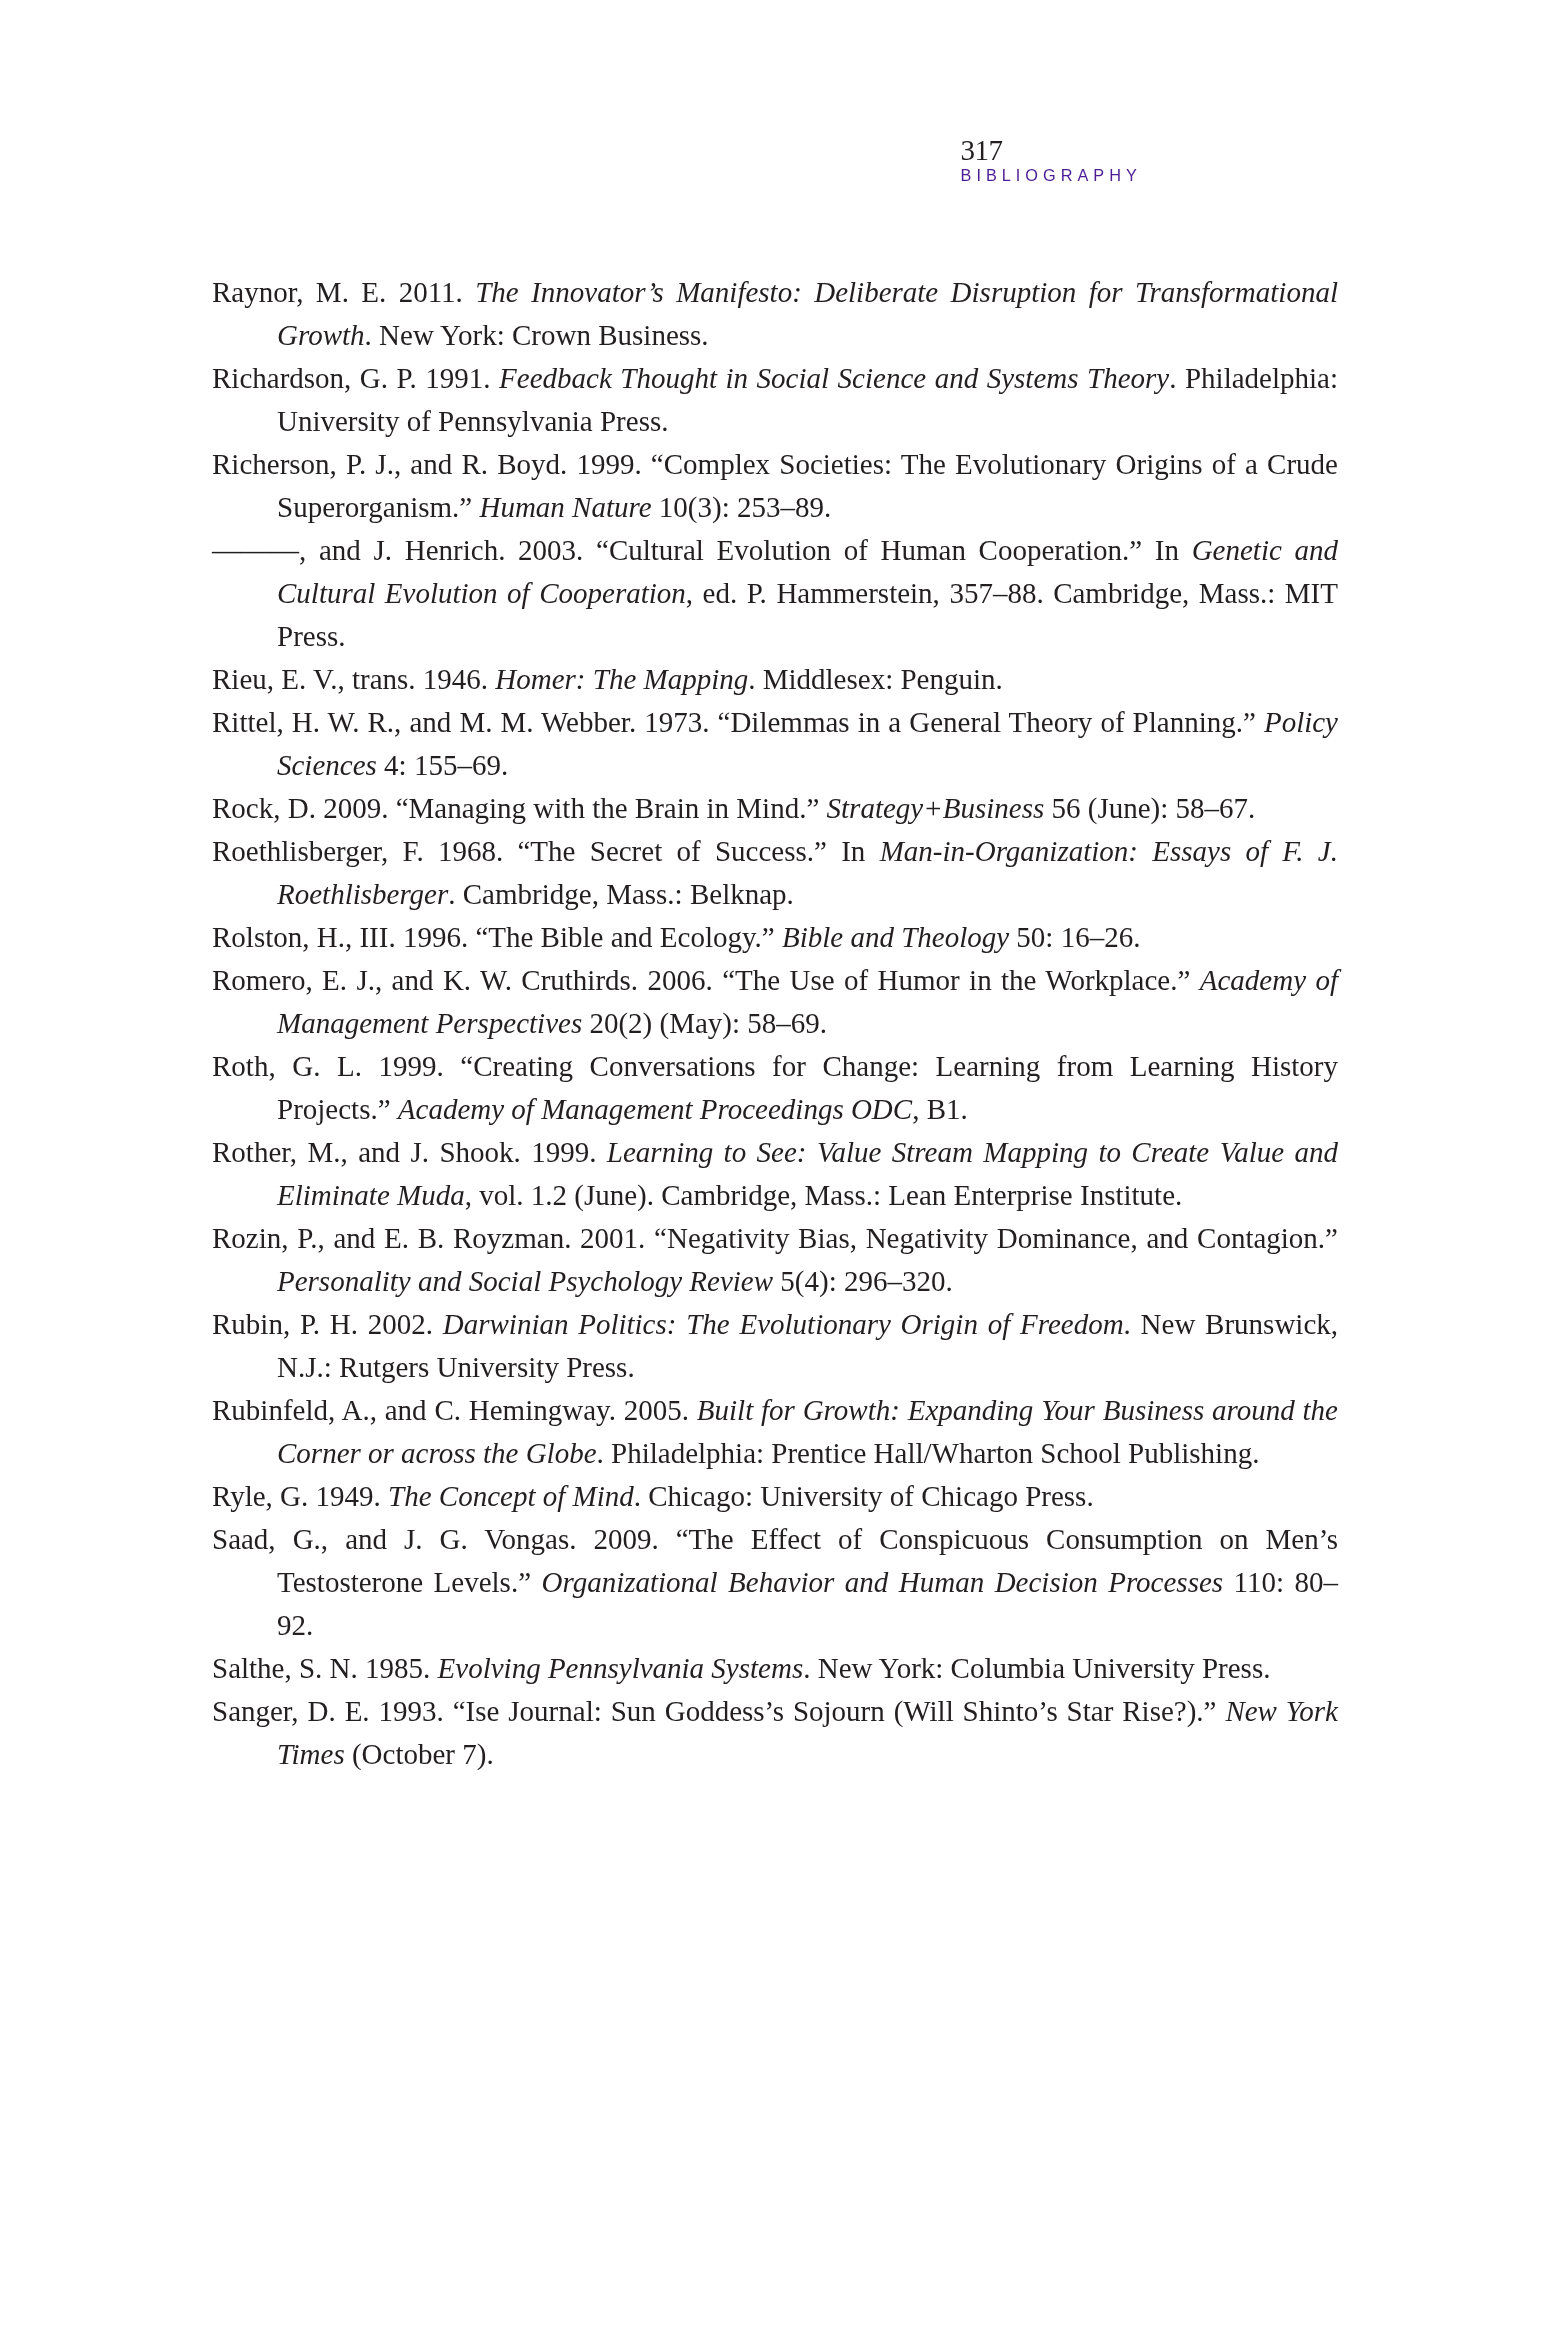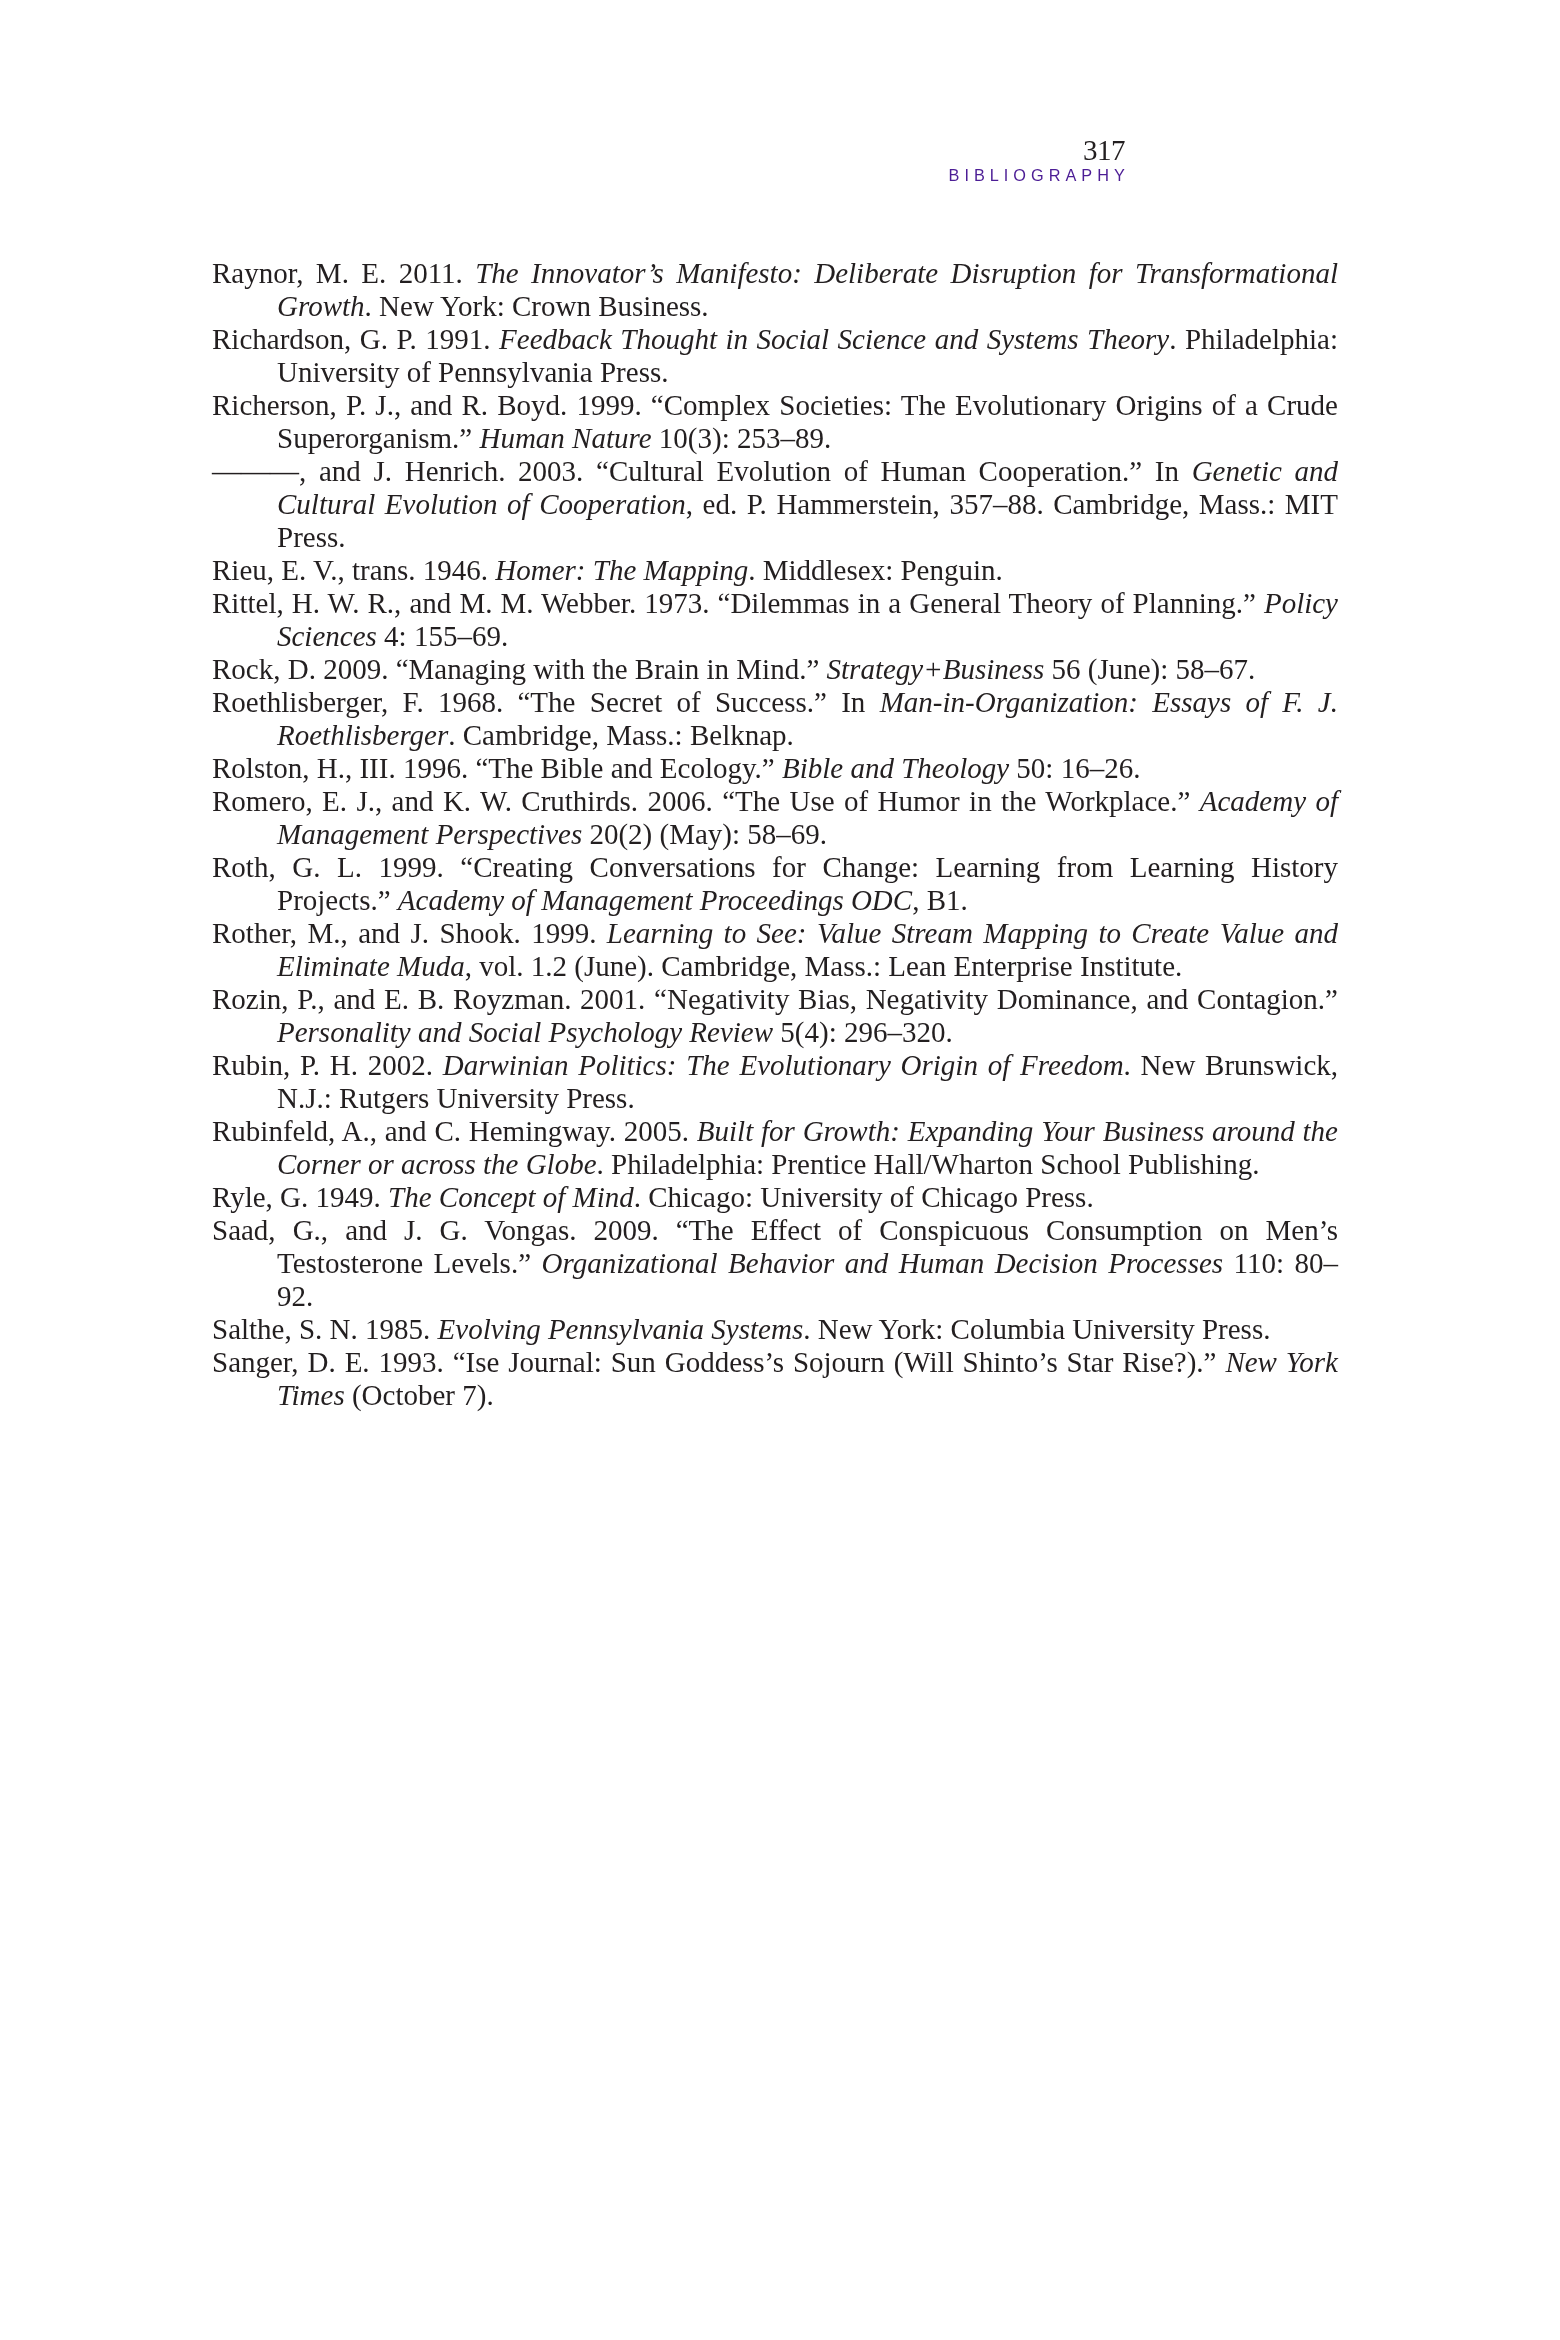--- a/index.html
+++ b/index.html
@@ -1,20 +1,20 @@
 <!DOCTYPE html>
 <html><head>
   <meta charset="utf-8">
   <style>
     html, body { margin: 0; padding: 0; background: #ffffff; }
     body { width: 1561px; height: 2341px; position: relative; overflow: hidden; color: #231f20; }
-    .running-head { position: absolute; right: 436px; top: 136px; text-align: right; }
+    .running-head { position: absolute; right: 424px; top: 136px; text-align: left; }
     .page-number { font-family: "Liberation Serif", "DejaVu Serif", serif; font-size: 29px; line-height: 29px; display: block; letter-spacing: -0.5px; }
     .section-title { font-family: "Liberation Sans", "DejaVu Sans", sans-serif; font-size: 16.3px; letter-spacing: 5px; margin-right: -4.8px; line-height: 21px; display: block; margin-top: 0px; color: #4c1d95; }
-    .bib { position: absolute; left: 212px; top: 257px; width: 1126px; font-family: "Liberation Serif", "DejaVu Serif", serif; font-size: 29px; line-height: 33px; }
+    .bib { position: absolute; left: 212px; top: 271px; width: 1126px; font-family: "Liberation Serif", "DejaVu Serif", serif; font-size: 29px; line-height: 43px; }
     .entry { padding-left: 65px; text-indent: -65px; text-align: justify; margin: 0; }
     .entry i { font-style: italic; }
   </style>
 </head>
 <body>
 
 <div class="running-head">
   <span class="page-number">317</span>
   <span class="section-title">BIBLIOGRAPHY</span>
 </div>

